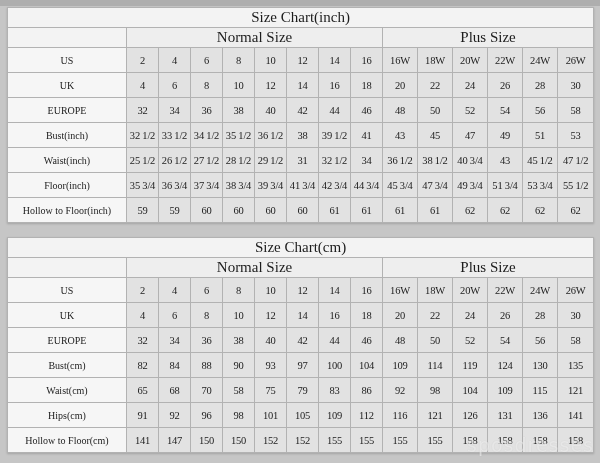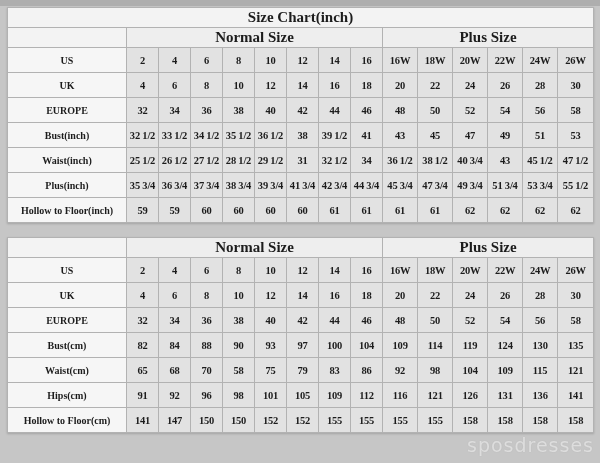--- a/index.html
+++ b/index.html
@@ -14,21 +14,20 @@
     color: #1c1c1c;
     position: relative;
     overflow: hidden;
   }
   .top-strip {
     height: 6px;
     background: #aeaeae;
   }
   .charts-wrap {
     padding: 1px 7px 0 7px;
-    font-weight: bold;
   }
   table.size-chart {
     border-collapse: collapse;
     table-layout: fixed;
     width: 586px;
     background: #e2e2e2;
     border: 1px solid #8c8c8c;
     box-shadow: 0 1px 2px rgba(0,0,0,0.18);
   }
   table.size-chart + table.size-chart {
@@ -192,21 +191,21 @@
           <td class="data-cell">32 1/2</td>
           <td class="data-cell">34</td>
           <td class="data-cell">36 1/2</td>
           <td class="data-cell">38 1/2</td>
           <td class="data-cell">40 3/4</td>
           <td class="data-cell">43</td>
           <td class="data-cell">45 1/2</td>
           <td class="data-cell">47 1/2</td>
         </tr>
         <tr>
-          <td class="label-cell">Plus(inch)</td>
+          <td class="label-cell">Floor(inch)</td>
           <td class="data-cell">35 3/4</td>
           <td class="data-cell">36 3/4</td>
           <td class="data-cell">37 3/4</td>
           <td class="data-cell">38 3/4</td>
           <td class="data-cell">39 3/4</td>
           <td class="data-cell">41 3/4</td>
           <td class="data-cell">42 3/4</td>
           <td class="data-cell">44 3/4</td>
           <td class="data-cell">45 3/4</td>
           <td class="data-cell">47 3/4</td>
@@ -247,20 +246,23 @@
         <col style="width:32px">
         <col style="width:32px">
       <col style="width:35px">
         <col style="width:35px">
         <col style="width:35px">
         <col style="width:35px">
       <col style="width:35px">
         <col style="width:36px">
     </colgroup>
     <thead>
+      <tr class="title-row">
+        <td class="title-cell" colspan="15">Size Chart(cm)</td>
+      </tr>
       <tr class="subhead-row">
         <td class="corner-cell"></td>
         <td class="group-cell" colspan="8">Normal Size</td>
         <td class="group-cell" colspan="6">Plus Size</td>
       </tr>
     </thead>
     <tbody>
         <tr>
           <td class="label-cell">US</td>
           <td class="data-cell">2</td>

